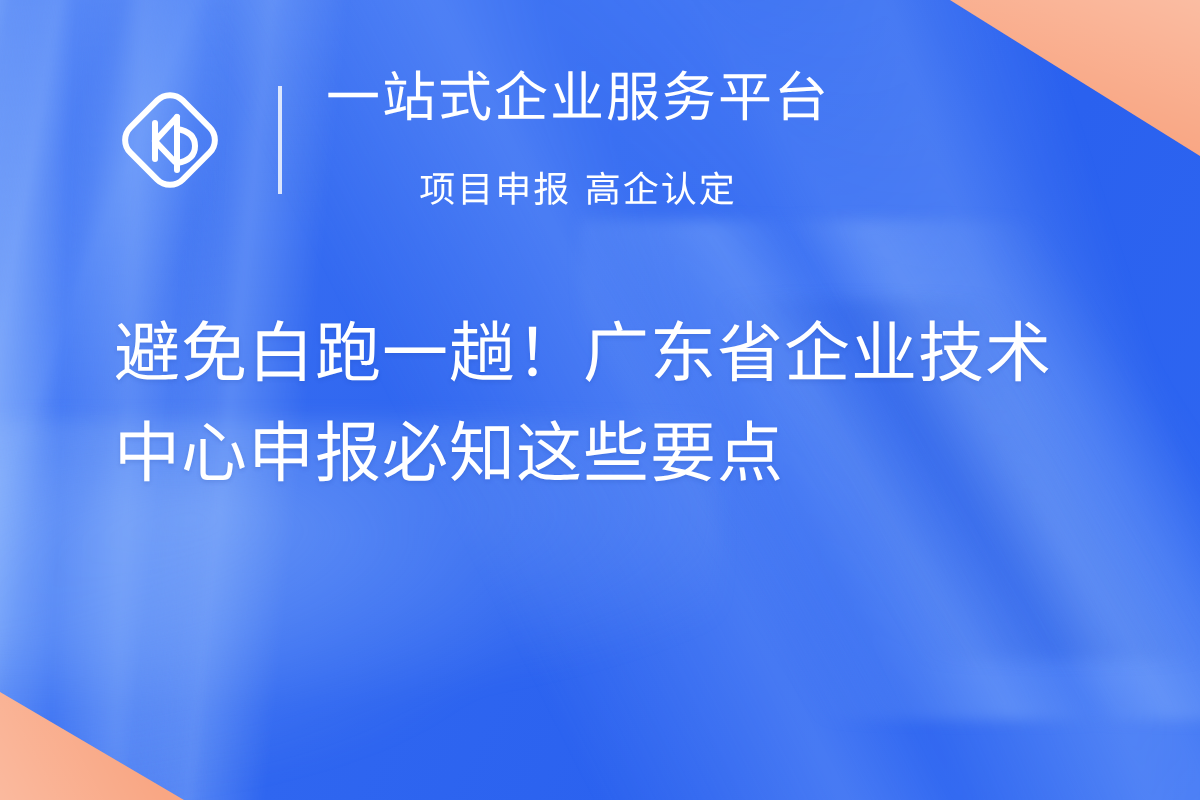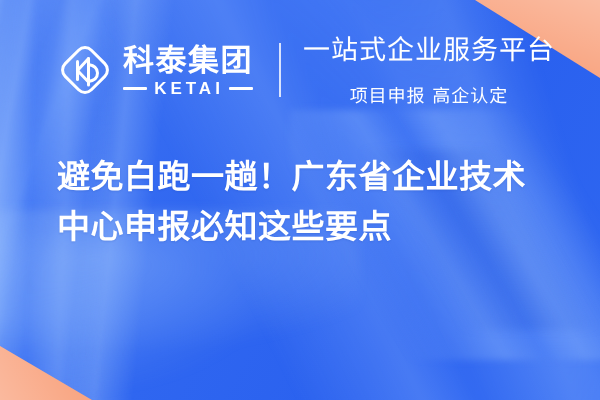--- a/index.html
+++ b/index.html
@@ -219,21 +219,21 @@
     margin-top: 20px;
   }
 
   
   .headline {
     position: absolute;
     left: 57px;
     top: 152px;
     width: 500px;
     font-family: "DejaVu Sans", "Liberation Sans", sans-serif;
-    font-weight: 700;
+    font-weight: 400;
     font-size: 33px;
     line-height: 50px;
     letter-spacing: 0.5px;
     color: #ffffff;
     text-shadow: 0 1px 2px rgba(20,60,160,0.18);
   }
 </style>
 </head>
 <body>
 
@@ -264,28 +264,20 @@
 
         <path d="M31.5 16.5 L20.5 28.5" fill="none" stroke="#ffffff" stroke-width="3" stroke-linecap="round"></path>
 
         <path d="M20.5 28.5 L30.5 39.0" fill="none" stroke="#ffffff" stroke-width="3" stroke-linecap="round"></path>
 
         <path d="M31.5 16.5 L31.5 43.0" fill="none" stroke="#ffffff" stroke-width="3" stroke-linecap="round"></path>
 
         <path d="M31.5 22.5 Q40.5 24.0 40.5 31.0 Q40.5 38.0 31.5 39.5" fill="none" stroke="#ffffff" stroke-width="3" stroke-linecap="round"></path>
       </svg>
 
-      <div class="logo-words">
-        <div class="logo-cn">科泰集团</div>
-        <div class="logo-en-row">
-          <span class="logo-dash"></span>
-          <span class="logo-en">KETAI</span>
-          <span class="logo-dash"></span>
-        </div>
-      </div>
     </div>
 
     <div class="divider"></div>
 
     <div class="tagline">
       <div class="tagline-main">一站式企业服务平台</div>
       <div class="tagline-sub">项目申报 高企认定</div>
     </div>
   </div>
 

